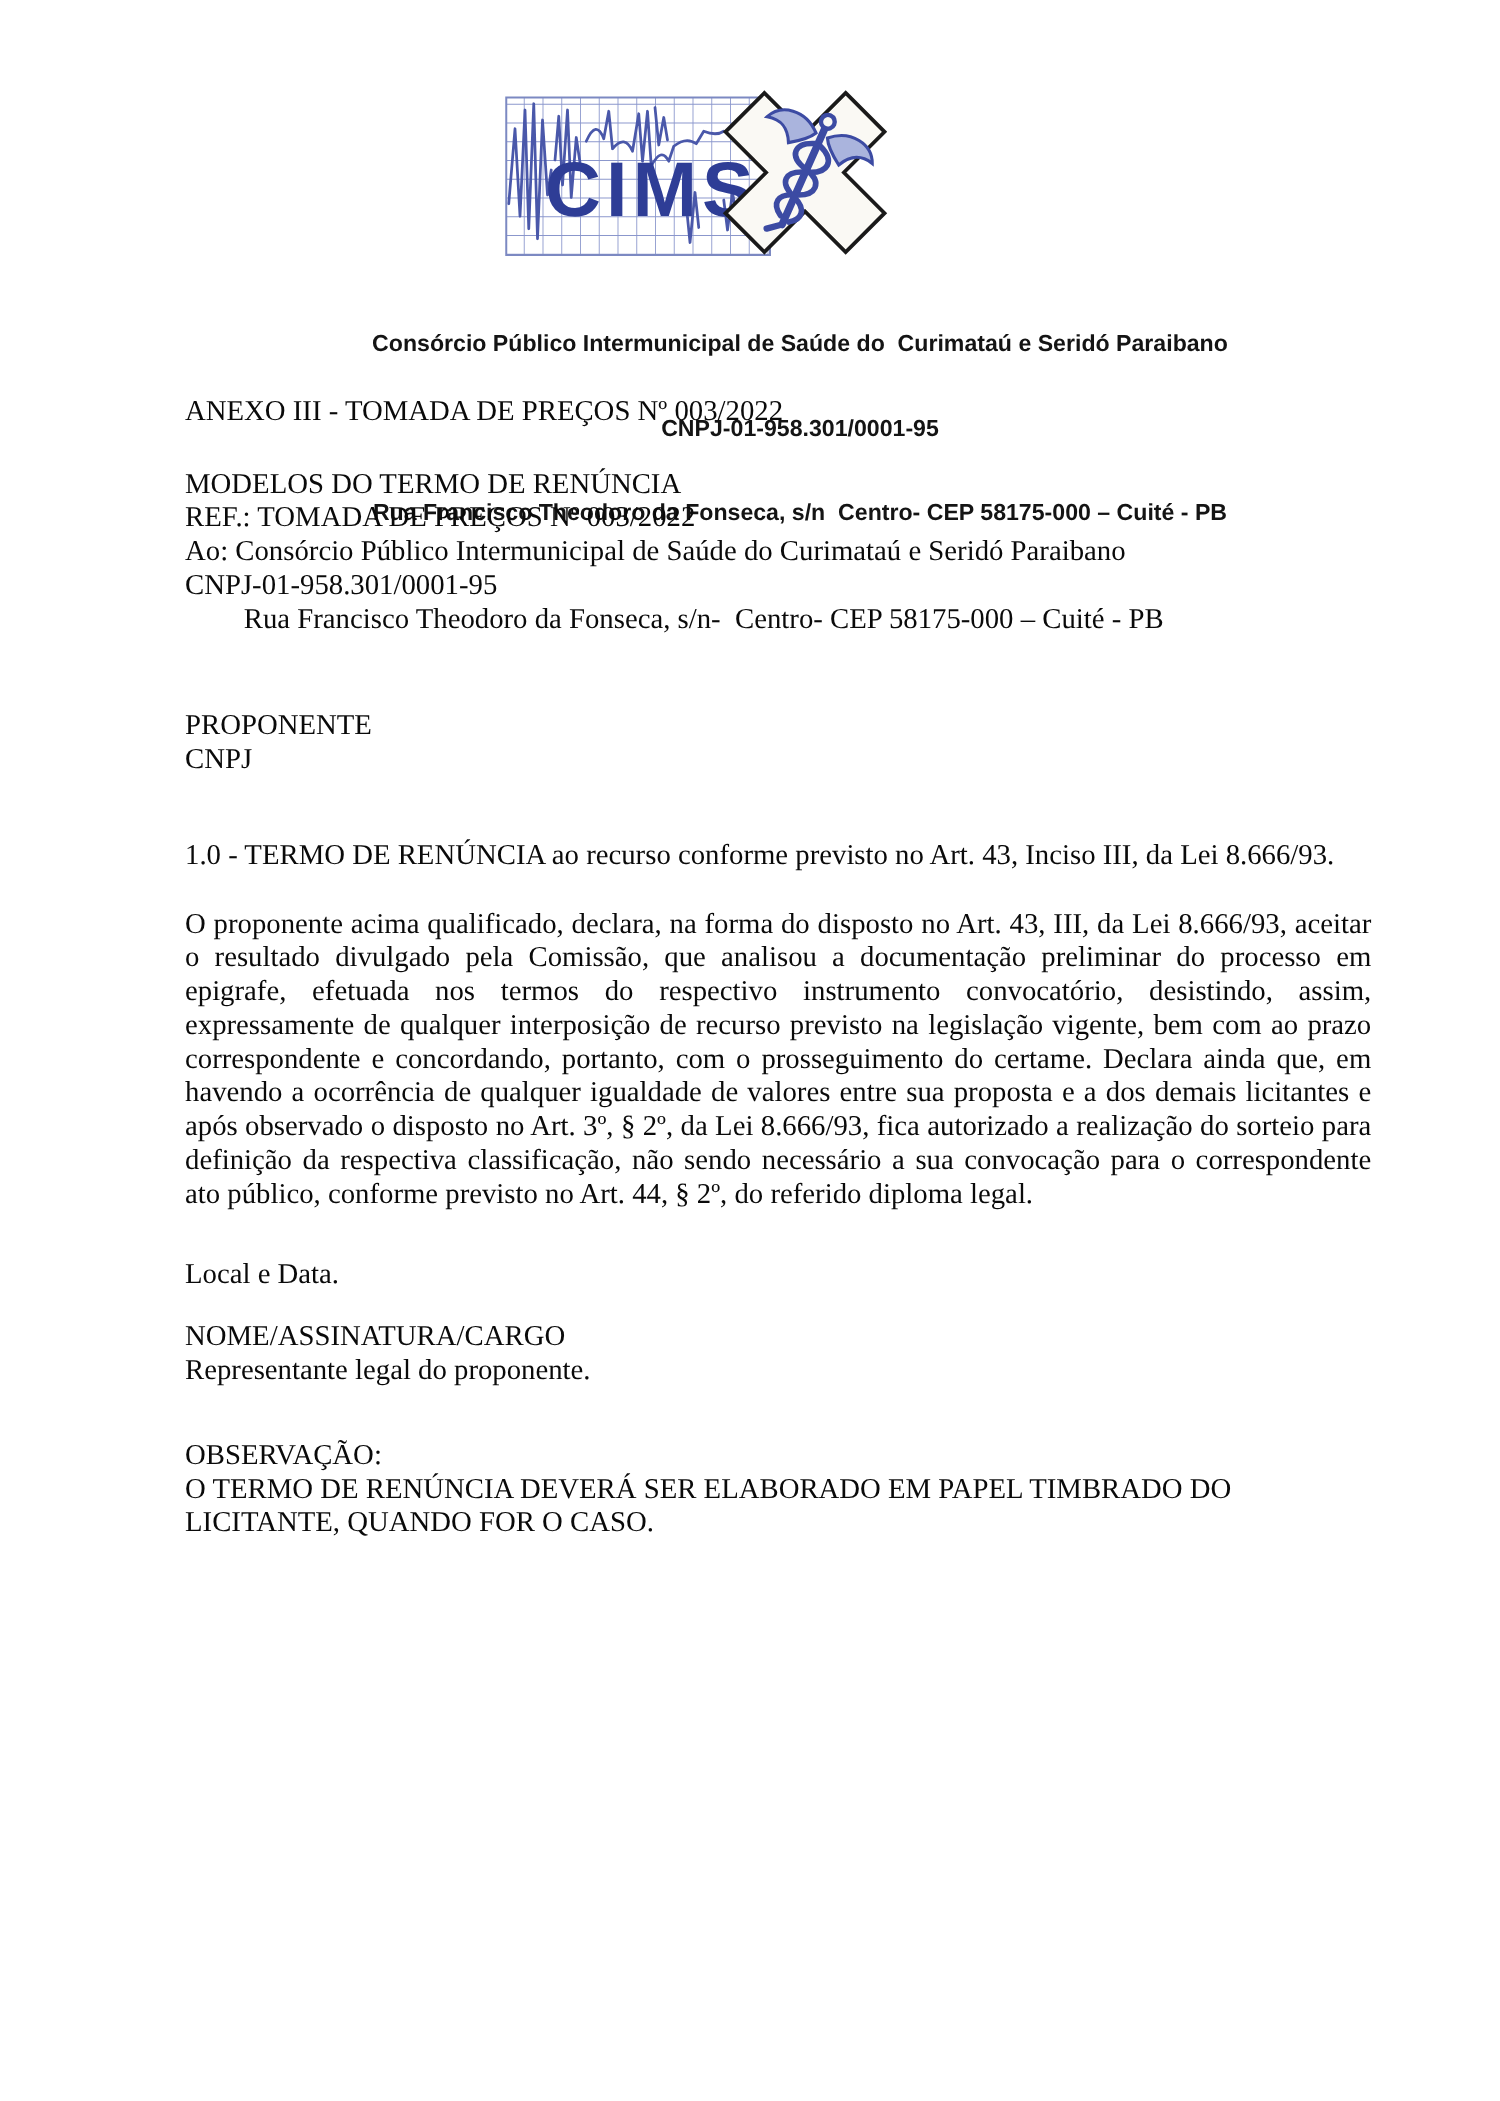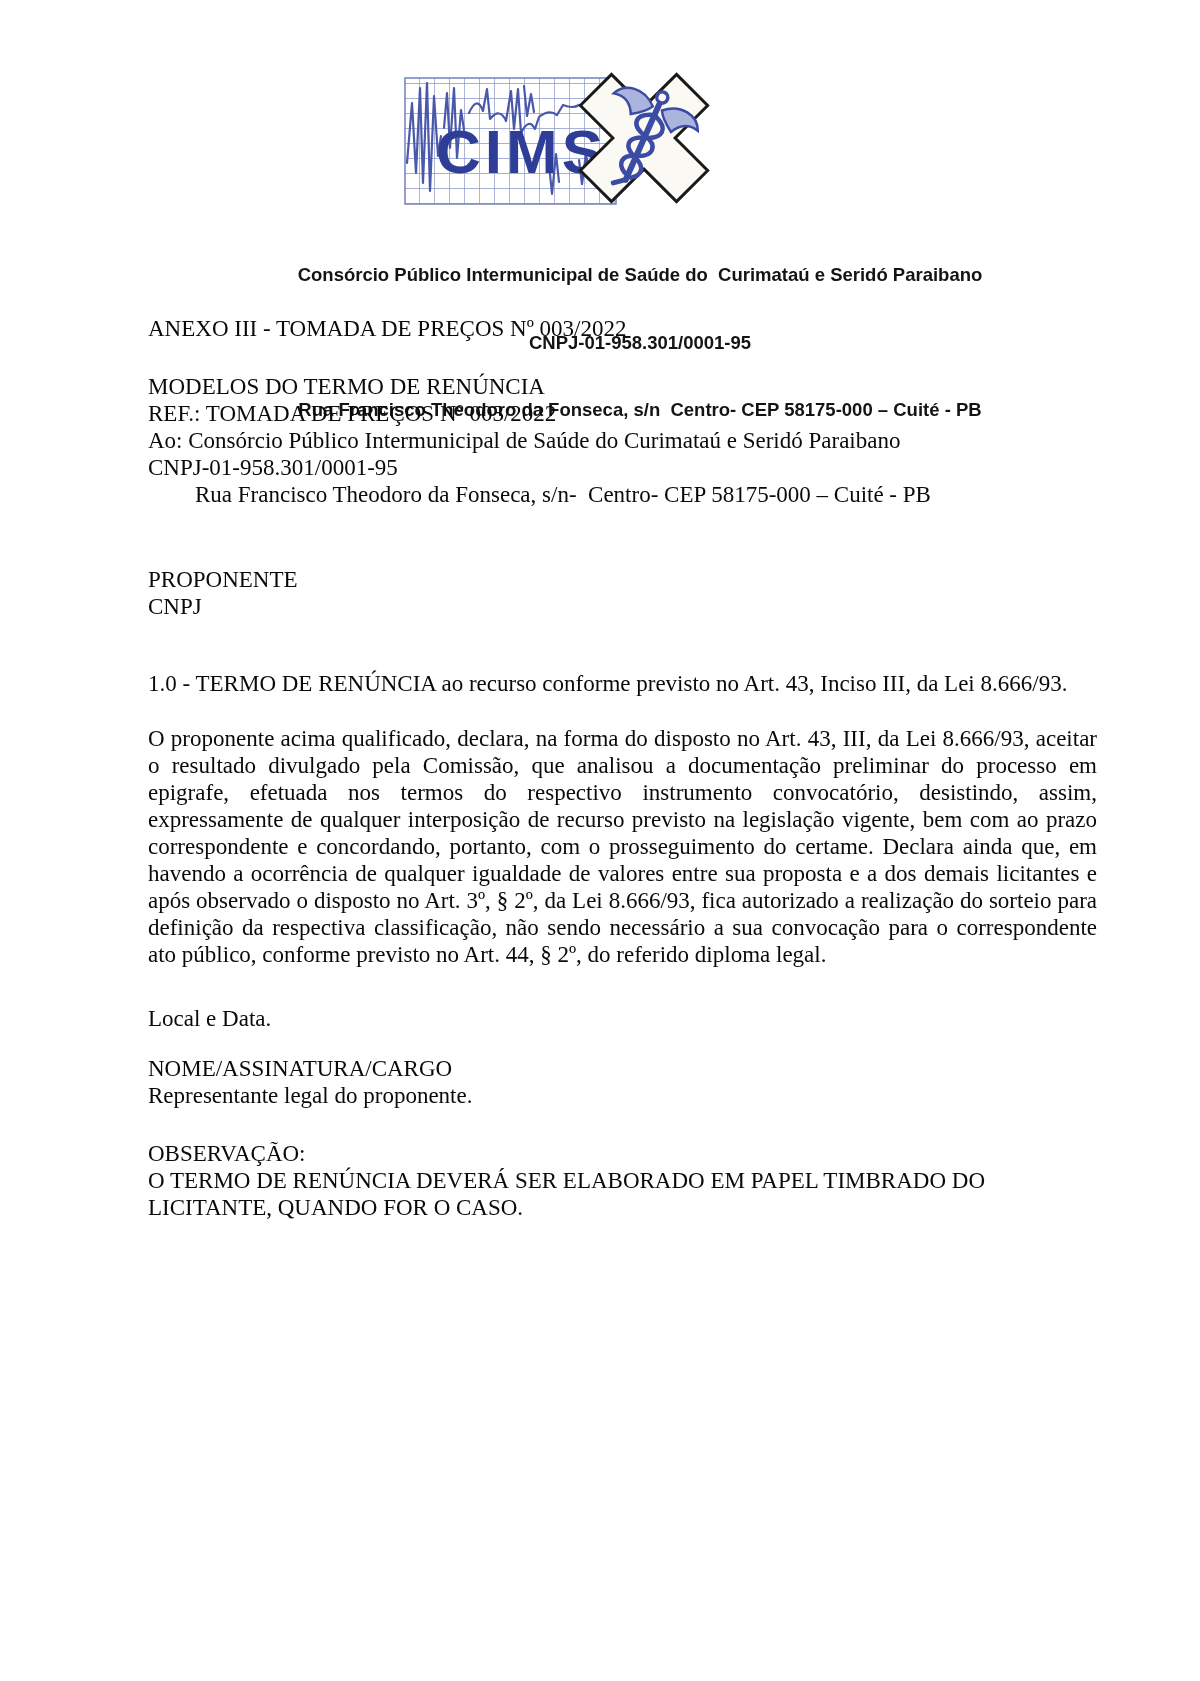--- a/index.html
+++ b/index.html
@@ -32,21 +32,21 @@
     font-family:"Liberation Serif", "DejaVu Serif", serif;
     font-size:23px; line-height:27px; color:#0a0a0a;
   }
   .pre { white-space:pre-wrap;margin-left:47px; }
   .intro-block   { margin-top:31px; }
   .proponent-block { margin-top:58px; }
   .clause-line   { margin-top:50px; }
   .main-paragraph{ margin-top:28px; text-align:justify; }
   .local-line    { margin-top:37px; }
   .signature-block { margin-top:23px; }
-  .obs-block     { margin-top:31px; }
+  .obs-block     { margin-top:41px; }
   .obs-text      { text-align:left; }
 </style>
 </head>
 <body>
 
 <div class="page">
 
   <div class="logo-wrap">
     <svg width="340" height="137" viewBox="0 0 340 137" xmlns="http://www.w3.org/2000/svg">
       <defs>

